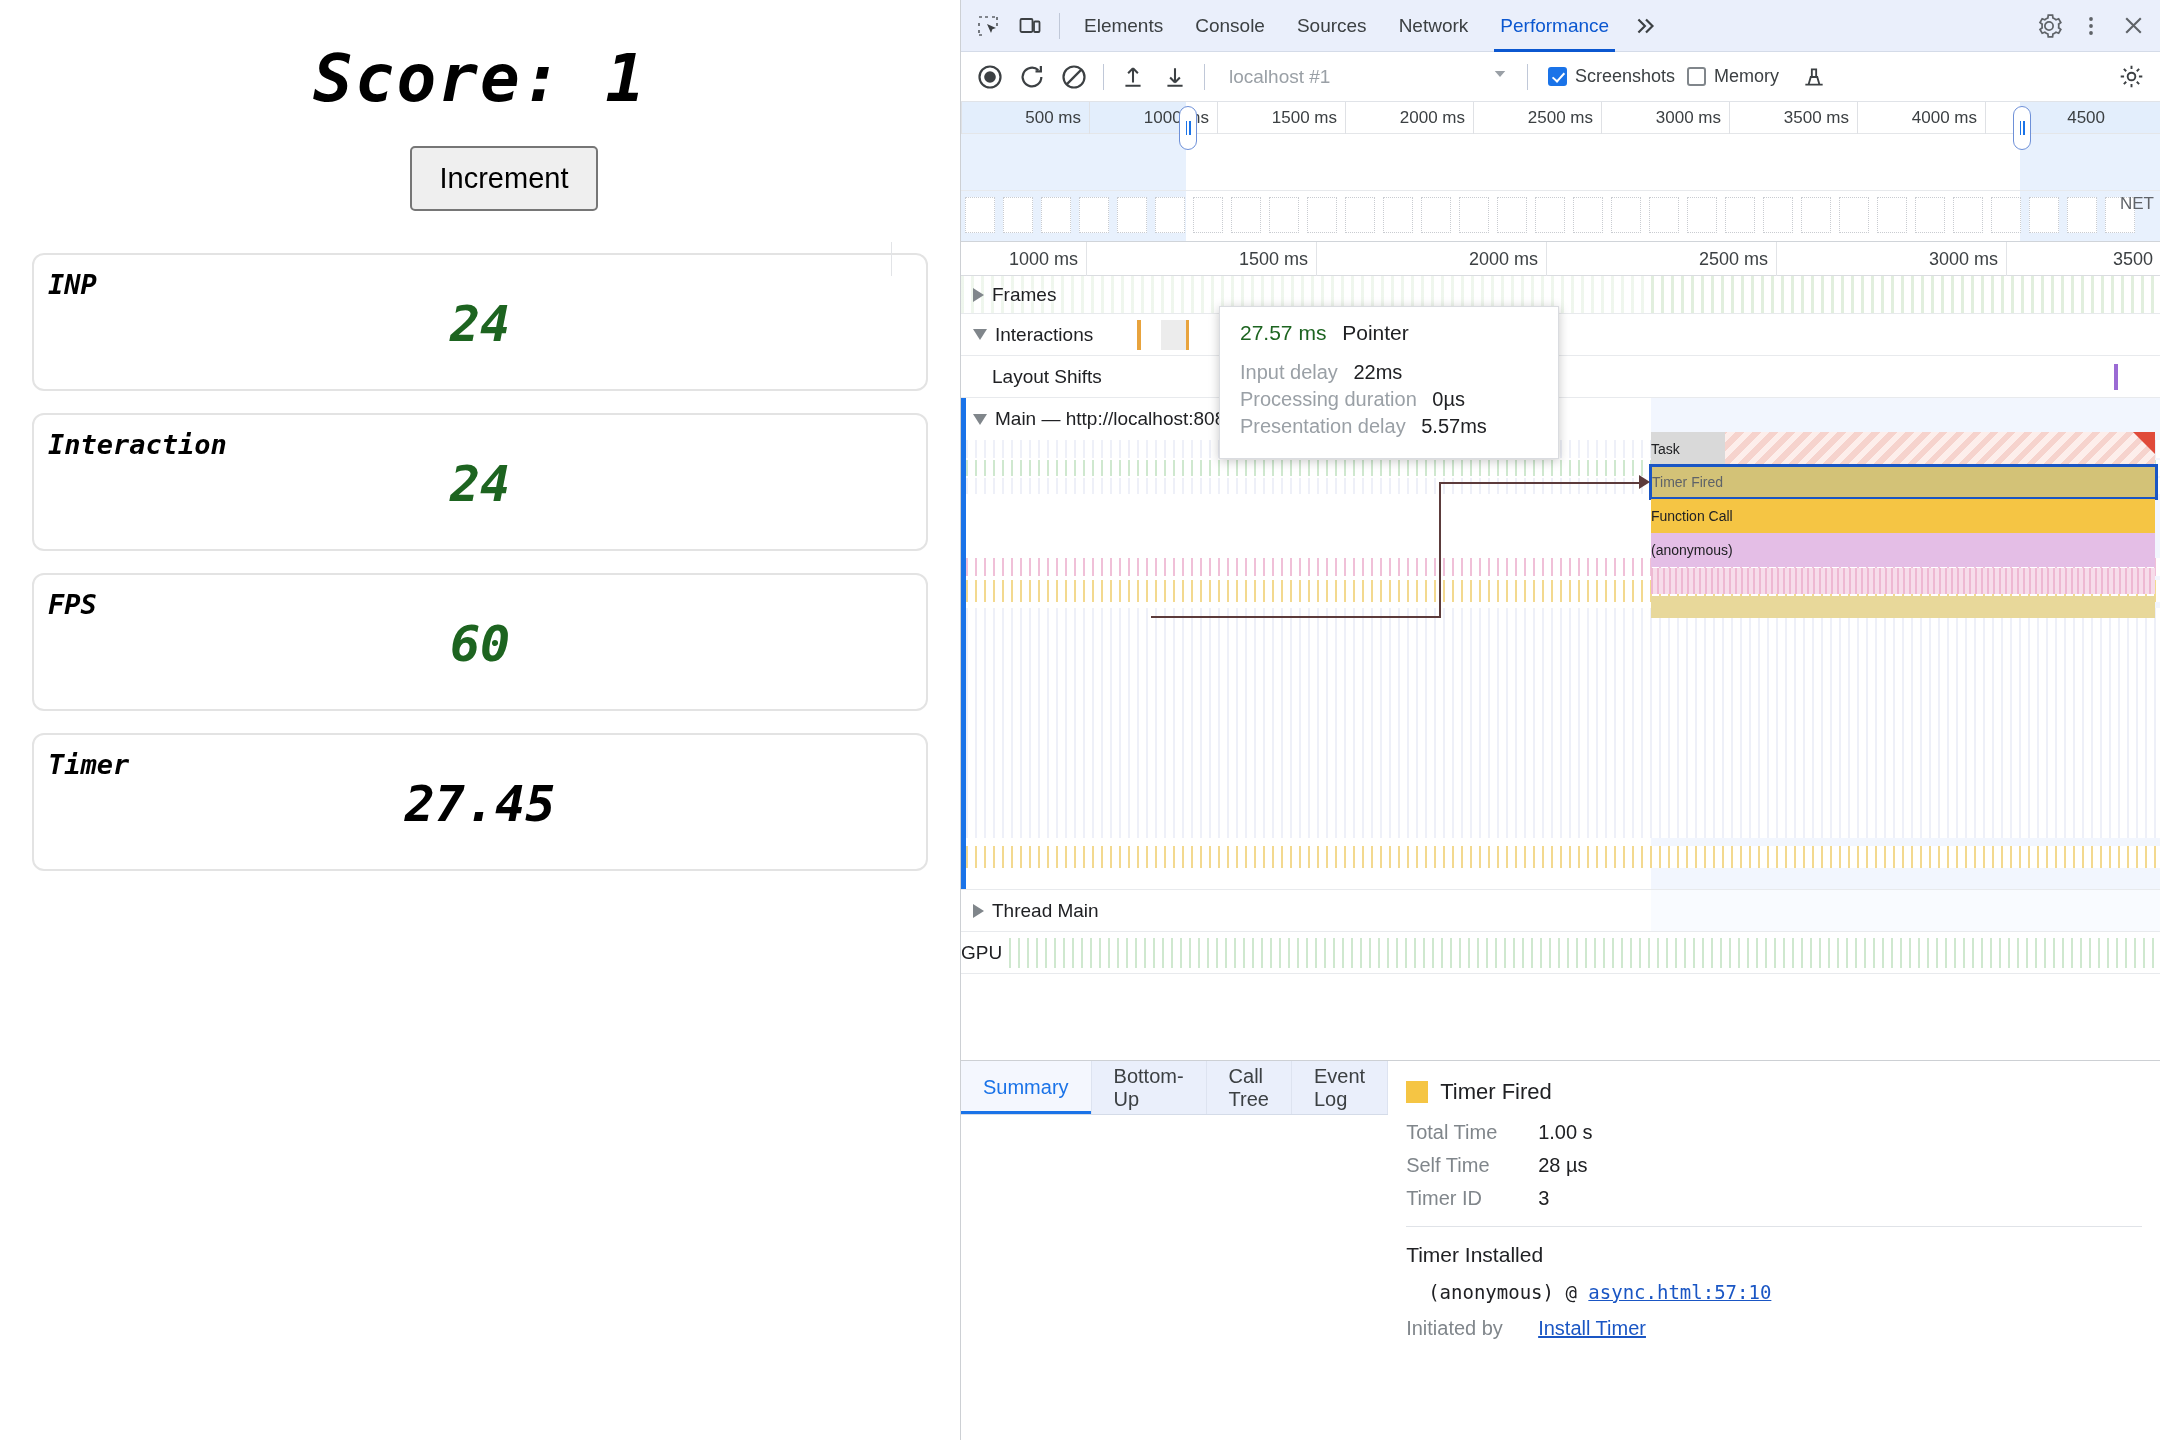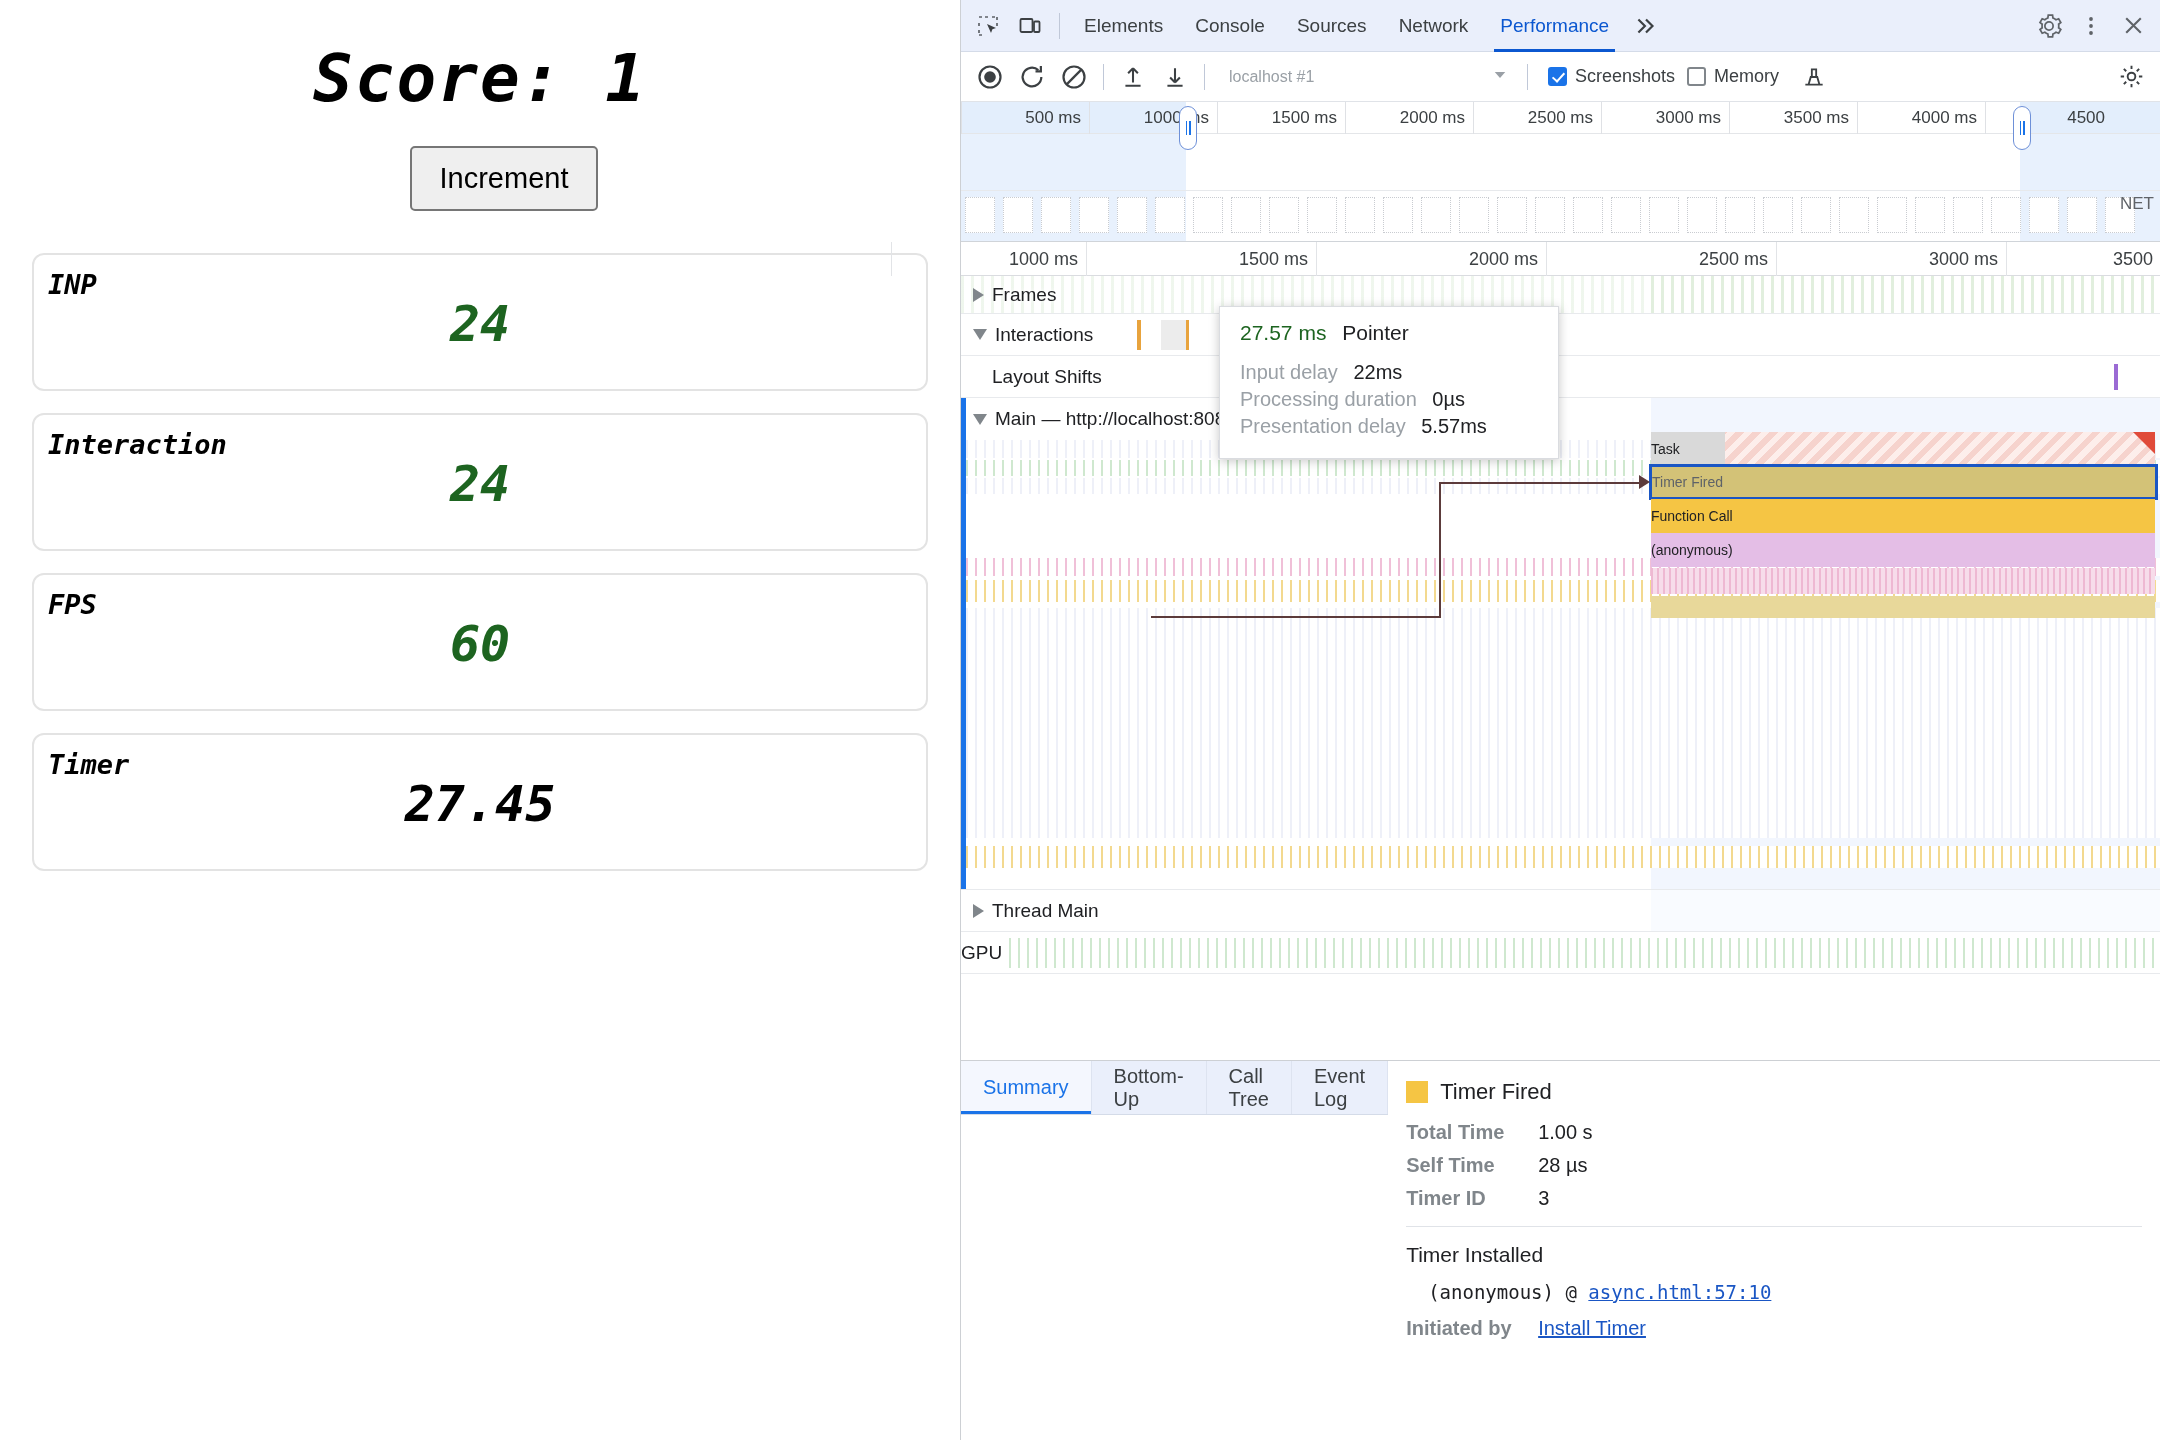--- a/index.html
+++ b/index.html
@@ -85,21 +85,21 @@
   .tabbar-spacer { flex: 1 1 auto; }
 
   
   .perf-toolbar {
     height: 50px; flex: 0 0 50px; display: flex; align-items: center;
     padding: 0 8px; background: #fff; border-bottom: 1px solid #e0e3e8;
   }
   .sel-box {
     display: flex; align-items: center; justify-content: space-between;
     width: 300px; height: 34px; padding: 0 10px;
-    color: #9aa0a6; font-size: 16px; margin-left: 6px;
+    color: #9aa0a6; font-size: 19px; margin-left: 6px;
   }
   .chk { display: flex; align-items: center; gap: 8px; margin-left: 12px; cursor: pointer; }
   .chkbox {
     width: 19px; height: 19px; border: 2px solid #80868b; border-radius: 3px;
     background: #fff; position: relative; flex: 0 0 19px;
   }
   .chkbox.on { background: #1a73e8; border-color: #1a73e8; }
   .chkbox.on::after {
     content: ""; position: absolute; left: 5px; top: 1px;
     width: 5px; height: 10px; border: solid #fff;
@@ -276,21 +276,21 @@
   .det-tab.active { color: #1a73e8; background: #f4f7fe; }
   .det-tab.active::after {
     content: ""; position: absolute; left: 0; right: 0; bottom: 0;
     height: 3px; background: #1a73e8;
   }
   .det-body { flex: 1 1 auto; padding: 18px 18px 0 18px; overflow: hidden; }
   .det-title { display: flex; align-items: center; gap: 12px; margin-bottom: 16px; }
   .swatch { width: 22px; height: 22px; background: #f5c544; flex: 0 0 22px; }
   .det-title-text { font-size: 22px; color: #202124; }
   .det-kv { display: flex; align-items: baseline; margin-bottom: 10px; font-size: 20px; }
-  .det-k { color: #80868b; min-width: 132px; font-weight: bold; }
+  .det-k { color: #80868b; min-width: 132px; }
   .det-v { color: #202124; }
   .det-sep { height: 1px; background: #e0e3e8; margin: 16px 0 16px 0; }
   .det-section-title { font-size: 21px; color: #202124; margin-bottom: 14px; }
   .det-stack {
     font-family: "DejaVu Sans Mono", monospace;
     font-size: 19px; color: #202124; padding-left: 22px; margin-bottom: 14px;
   }
   .det-link { color: #1a56c4; text-decoration: underline; cursor: pointer; }
   .det-link-plain { color: #1a56c4; text-decoration: underline; cursor: pointer; font-family: "Liberation Sans", sans-serif; }
 </style>

